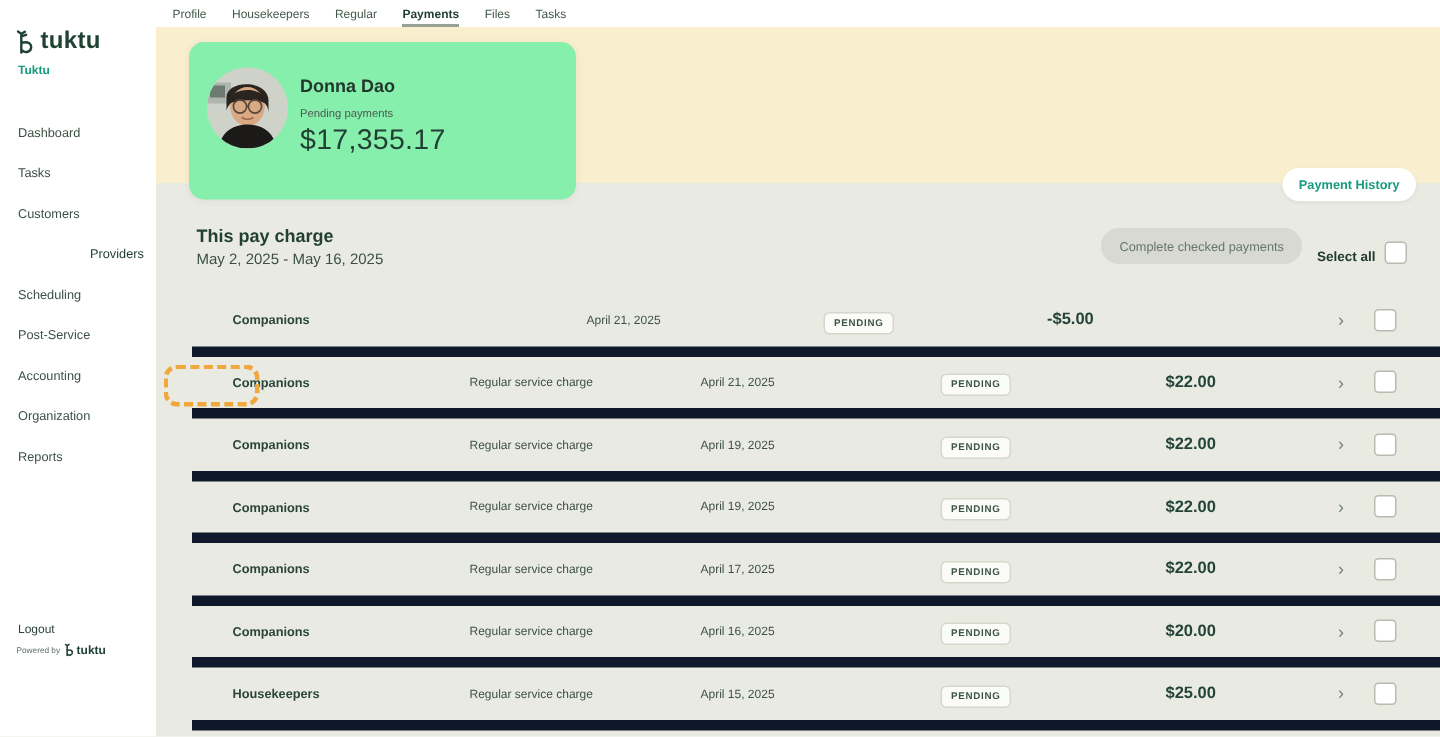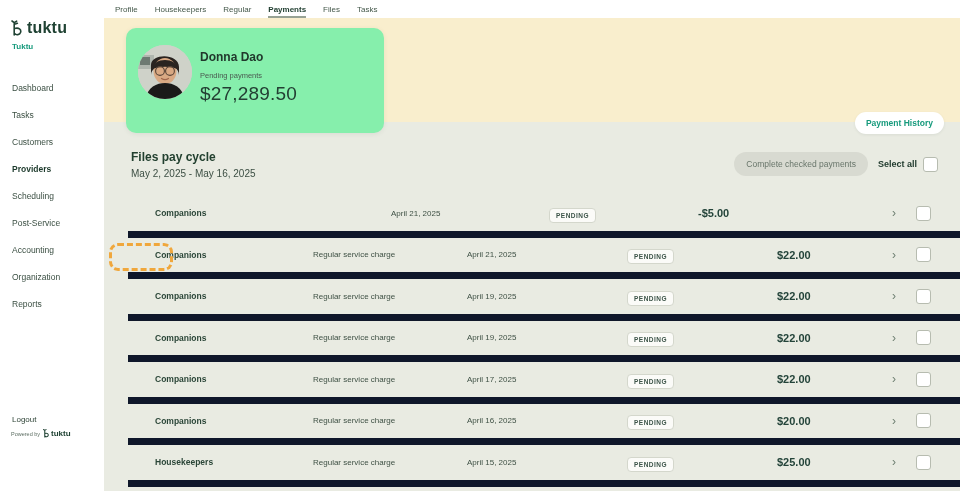--- a/index.html
+++ b/index.html
@@ -8,21 +8,21 @@
     position:relative; overflow:hidden; background:#ffffff;
     font-family:"Liberation Sans", sans-serif; color:#22402f;
   }
   
   .sidebar { position:absolute; left:0; top:0; width:96px; height:440px; background:#ffffff; z-index:6; }
   .logo { position:absolute; left:11px; top:19px; display:flex; align-items:center; gap:3px; }
   .logo-text { font-size:16px; font-weight:bold; color:#1f4233; letter-spacing:.2px; }
   .home-link { position:absolute; left:12px; top:42px; font-size:8px; font-weight:bold; color:#169a7c; cursor:pointer; }
   .nav { position:absolute; left:12px; top:75px; }
   .nav-item { height:27px; line-height:27px; font-size:8.5px; color:#3c5044; cursor:pointer; white-space:nowrap; }
-  .nav-item.active { font-weight:bold; color:#1d3a2c; }
+  .nav-item.active { font-weight:normal; color:#1d3a2c;margin-left:48px; }
   .logout { position:absolute; left:12px; bottom:16px; font-size:8px; color:#2f4437; cursor:pointer; }
   .powered { position:absolute; left:11px; bottom:2px; display:flex; align-items:center; gap:3px; }
   .powered-label { font-size:5.5px; color:#5d6e63; }
   .powered-brand { font-size:8px; font-weight:bold; color:#1f4233; display:flex; align-items:center; gap:1px; }
   
   .main { position:absolute; left:104px; top:0; width:864px; height:435px; background:#e9ebe2; }
   .tabbar { height:18px; background:#ffffff; display:flex; gap:17px; padding-left:11px; }
   .tab { font-size:8px; color:#44584a; padding-top:5px; cursor:pointer; }
   .tab.active { font-weight:bold; color:#1e3c2e; border-bottom:2px solid #97a294;text-align:right; }
   .banner { height:104px; background:#f9eecd; }
@@ -35,21 +35,21 @@
   .profile-name { font-size:12px; font-weight:bold; color:#21382c; }
   .pending-label { font-size:7.5px; color:#4a5a50; margin-top:7px; }
   .pending-amount { font-size:19px; color:#233f33; margin-top:3px; letter-spacing:.2px; }
   .payment-history-btn { position:absolute; top:112px; right:24px; z-index:4; background:#fff; color:#169a7c;
     font-size:8.5px; font-weight:bold; padding:6px 11px; border-radius:12px; border:none; cursor:pointer;
     box-shadow:0 1px 3px rgba(40,60,45,.08); font-family:Liberation Sans, sans-serif; }
   
   .section-header { display:flex; justify-content:space-between; align-items:flex-start; padding:28px 30px 0 27px; }
   .cycle-title { font-size:12px; font-weight:bold; color:#22402f; }
   .cycle-range { font-size:10px; color:#3d4f44; margin-top:4px; }
-  .header-right { display:flex; align-items:center; gap:6px; margin-top:2px; }
+  .header-right { display:flex; align-items:flex-end; gap:6px; margin-top:2px; }
   .complete-btn { background:#d8dad1; color:#68756a; font-size:8.5px; padding:7px 12px; border-radius:12px;
     border:none; cursor:pointer; font-family:inherit; }
   .select-all-label { font-size:9px; font-weight:bold; color:#223c2f; margin-left:4px; }
   .checkbox { display:inline-block; width:15px; height:15px; background:#fff; border:1px solid #b7bcb0;
     border-radius:3px; cursor:pointer; }
   
   .table { margin-top:17px; }
   .row { display:grid; align-items:center; height:41.5px; border-bottom:7px solid #0f172a;
     padding:0 30px 0 27px; cursor:pointer;margin-left:24px; }
   .row.regular    { grid-template-columns:158px 154px 160px 150px 1fr 24px 22px; }
@@ -121,30 +121,30 @@
         <circle cx="22" cy="26" r="4.4" fill="none" stroke="#5a4638" stroke-width="1.1"></circle>
         <circle cx="32" cy="26" r="4.4" fill="none" stroke="#5a4638" stroke-width="1.1"></circle>
         <path d="M26.4 26 L27.6 26" stroke="#5a4638" stroke-width="1.1"></path>
         <path d="M23.5 33.5 C25.5 34.8 28.5 34.8 30.5 33.5" stroke="#a1674c" stroke-width="1.2" fill="none" stroke-linecap="round"></path>
         <path d="M8 54 C9 42 19 38 27 38 C35 38 45 42 46 54 Z" fill="#1b1a19"></path>
       </svg>
     </div>
     <div class="profile-info">
       <div class="profile-name">Donna Dao</div>
       <div class="pending-label">Pending payments</div>
-      <div class="pending-amount">$27,289.50</div>
+      <div class="pending-amount">$17,355.17</div>
     </div>
   </div>
 
   <button class="payment-history-btn">Payment History</button>
 
   <div class="content">
     <div class="section-header">
       <div>
-        <div class="cycle-title">Files pay cycle</div>
+        <div class="cycle-title">This pay charge</div>
         <div class="cycle-range">May 2, 2025 - May 16, 2025</div>
       </div>
       <div class="header-right">
         <button class="complete-btn">Complete checked payments</button>
         <span class="select-all-label">Select all</span>
         <span class="checkbox"></span>
       </div>
     </div>
     <div class="table" id="rows">
         <div class="row adjustment">

